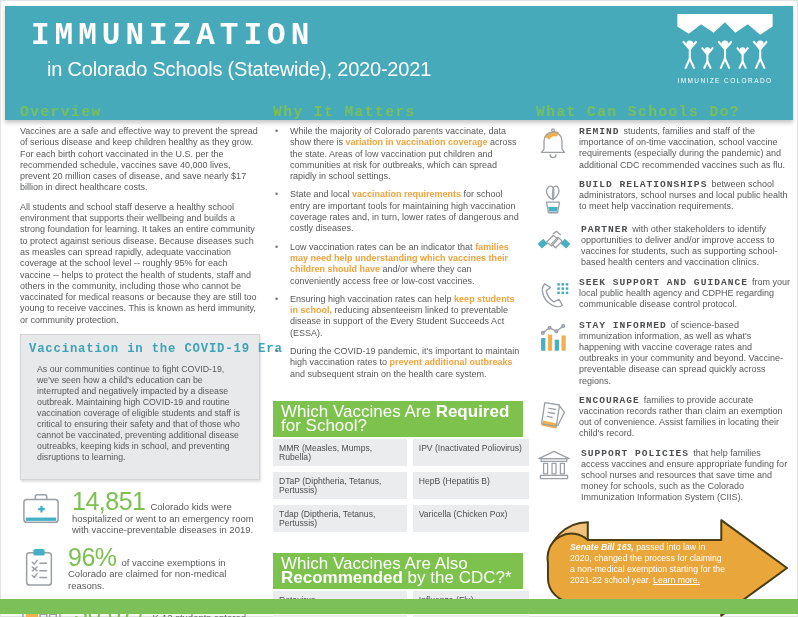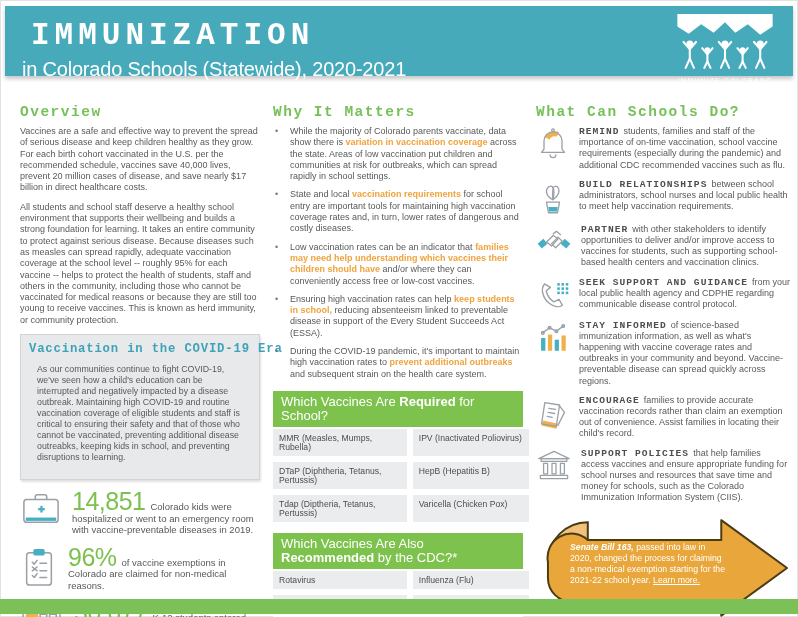--- a/index.html
+++ b/index.html
@@ -1,25 +1,25 @@
 <!DOCTYPE html>
 <html><head>
 <meta charset="utf-8">
 <style>
   html,body{margin:0;padding:0;background:#d8d8d8;}
   .page{position:relative;width:798px;height:617px;background:#ffffff;overflow:hidden;
         font-family:"Liberation Sans","DejaVu Sans",sans-serif;color:#58595b;
         box-shadow:inset 0 0 0 1px #e2e2e2;}
   
-  .band{position:absolute;left:5px;right:5px;top:6px;height:70px;background:#47aabb;
+  .band{position:absolute;left:5px;right:5px;top:6px;height:114px;background:#47aabb;
         box-shadow:0 3px 4px rgba(0,0,0,.22);}
   .band-title{position:absolute;left:26px;top:12px;color:#fff;
         font-family:"Liberation Mono","DejaVu Sans Mono",monospace;font-weight:bold;
         font-size:31px;letter-spacing:5px;white-space:nowrap;}
-  .band-subtitle{position:absolute;left:17px;top:52px;color:#fff;font-size:20px;letter-spacing:-.2px;}
+  .band-subtitle{position:absolute;left:42px;top:52px;color:#fff;font-size:20px;letter-spacing:-.2px;}
   .logo{position:absolute;right:18px;top:8px;width:100px;text-align:center;}
   .logo-label{color:#fff;font-size:6.5px;letter-spacing:1.4px;margin-top:1px;white-space:nowrap;}
   
   .content{position:absolute;left:20px;top:104px;width:764px;display:flex;gap:13px;}
   .col{flex:0 0 auto;}
   .col-left{width:240px;}
   .col-mid{width:250px;}
   .col-right{width:255px;}
   h2.sect{margin:0 0 6px 0;font-family:"Liberation Mono","DejaVu Sans Mono",monospace;
         font-weight:bold;color:#77c05a;font-size:14.5px;letter-spacing:1.5px;white-space:nowrap;}
@@ -33,21 +33,21 @@
   
   .stat{display:flex;gap:10px;margin-top:10px;align-items:flex-start;}
   .stat svg{flex:0 0 auto;}
   .stat-text{font-size:9.5px;line-height:11.5px;}
   .stat-value{color:#7cc14f;font-size:25px;line-height:22px;letter-spacing:-.5px;margin-right:5px;}
   
   .bullets{list-style:none;margin:2px 0 0 0;padding:0;}
   .bullets li{position:relative;padding-left:17px;margin-bottom:7px;font-size:9px;line-height:11.3px;}
   .bullets li:before{content:"\2022";position:absolute;left:2px;top:0;color:#77787a;font-size:9px;}
   .hl{color:#f0a33c;font-weight:bold;}
-  .tbl-head{background:#7dc24d;color:#fff;font-size:13px;line-height:14px;padding:4px 8px;margin-top:11px;}
+  .tbl-head{background:#7dc24d;color:#fff;font-size:17px;line-height:14px;padding:4px 8px;margin-top:21px;}
   .tbl-head b{font-weight:800;}
   .vtable{display:grid;grid-template-columns:53.5% 46.5%;gap:6px;background:#fff;margin-top:2px;}
   .vtable .cell{background:#ebeced;font-size:8.6px;color:#4c4d4f;padding:5px 6px 4px 6px;line-height:9px;}
   .link{color:#4193b8;text-decoration:underline;cursor:pointer;}
   
   .action{display:flex;gap:9px;margin-bottom:8px;align-items:flex-start;}
   .action svg{flex:0 0 auto;margin-top:1px;}
   .action p{margin:0;font-size:9px;line-height:11.2px;}
   .action-title{font-family:"Liberation Mono","DejaVu Sans Mono",monospace;font-weight:bold;
         color:#4d4e50;font-size:9.6px;letter-spacing:1px;margin-right:4px;}

